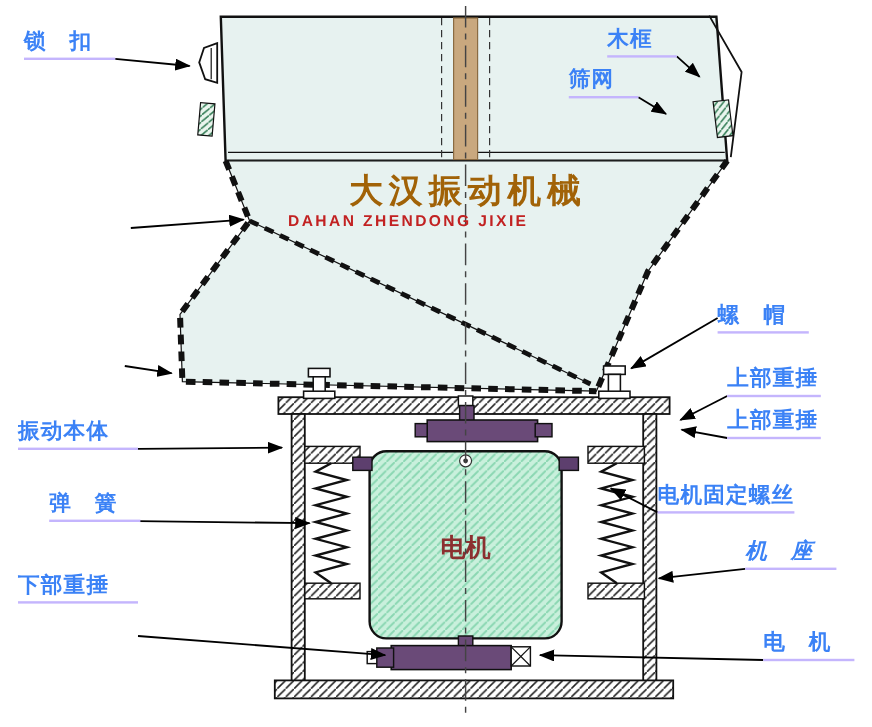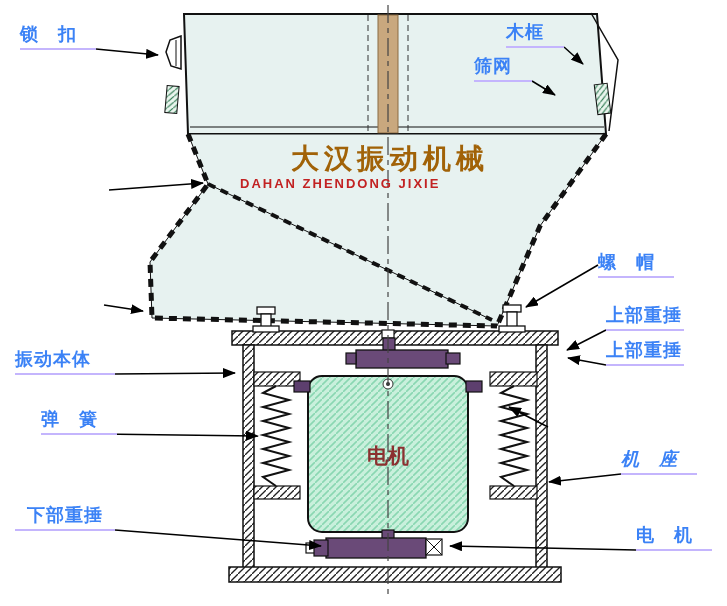--- a/index.html
+++ b/index.html
@@ -130,20 +130,21 @@
 </svg>
 
 <div class="wm-cn">大汉振动机械</div>
 <div class="wm-en">DAHAN ZHENDONG JIXIE</div>
 
 <div class="lb" style="left:20px;top:23px;width:76px;">锁　扣</div>
 <div class="lb" style="left:506px;top:21px;width:58px;">木框</div>
 <div class="lb" style="left:474px;top:55px;width:58px;">筛网</div>
 <div class="lb" style="left:15px;top:348px;width:100px;">振动本体</div>
 <div class="lb" style="left:41px;top:408px;width:76px;">弹　簧</div>
-<div class="lb" style="left:15px;top:504px;width:100px;text-align:center;">下部重捶</div>
+<div class="lb" style="left:15px;top:476px;width:100px;">下部重捶</div>
 <div class="lb" style="left:598px;top:239px;width:76px;margin-top:12px;">螺　帽</div>
 <div class="lb" style="left:606px;top:304px;width:78px;">上部重捶</div>
 <div class="lb" style="left:606px;top:339px;width:78px;">上部重捶</div>
+<div class="lb" style="left:548px;top:401px;width:114px;">电机固定螺丝</div>
 <div class="lb" style="left:621px;top:448px;width:76px;font-style:italic;">机　座</div>
 <div class="lb" style="left:636px;top:524px;width:76px;">电　机</div>
 
 </div>
 
 </body></html>

